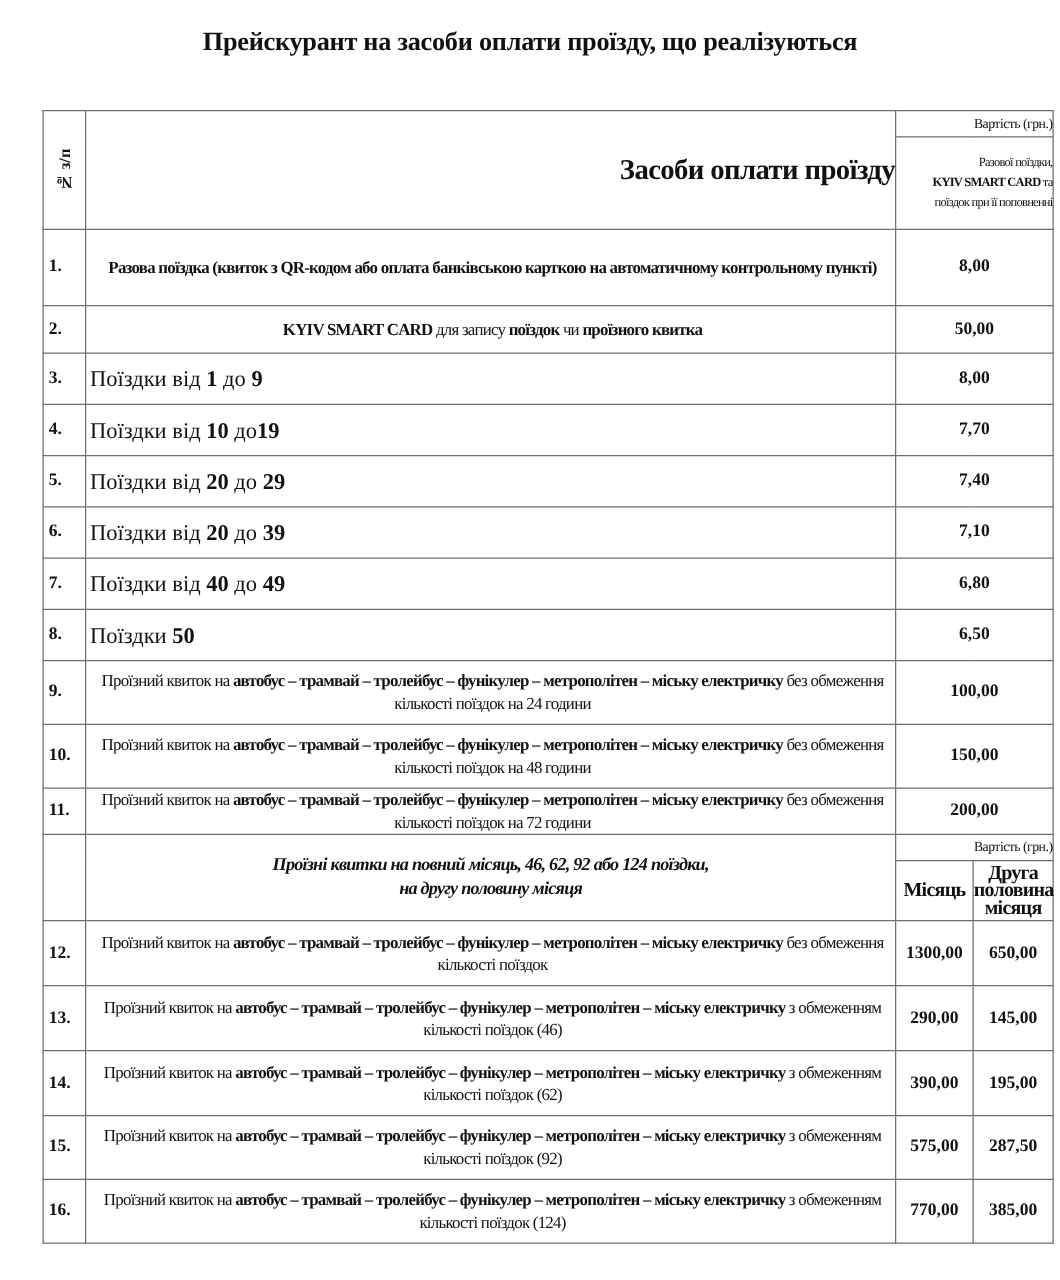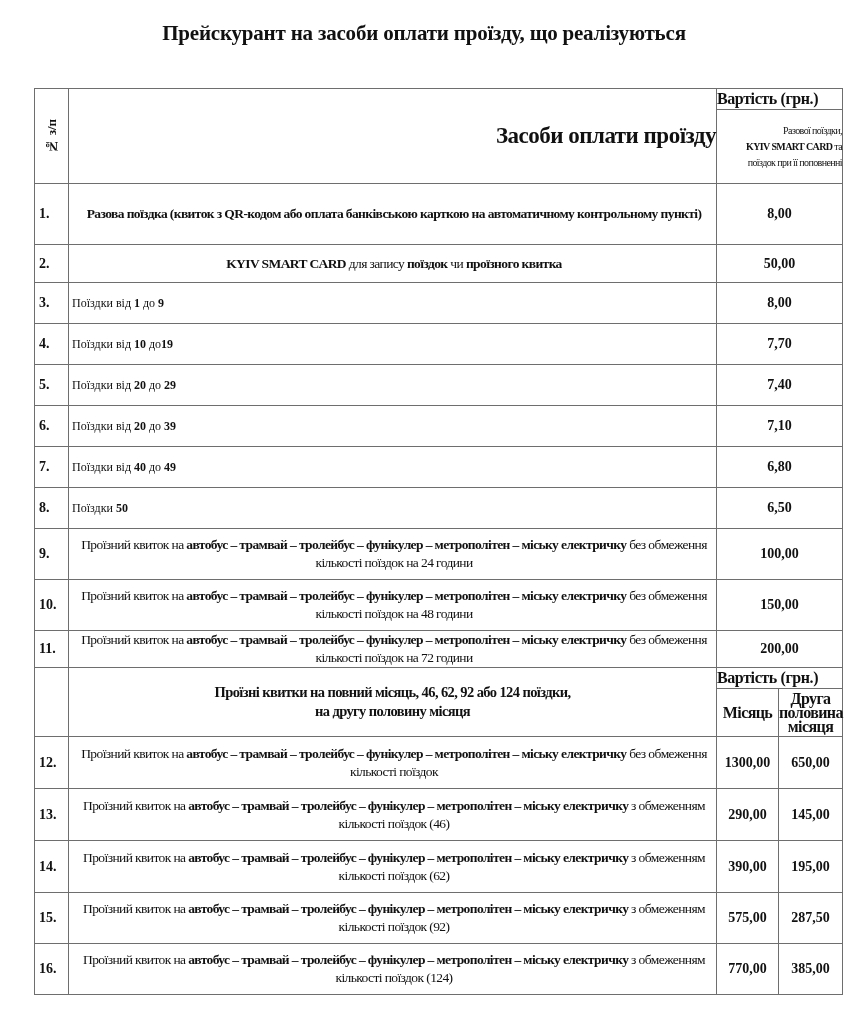--- a/index.html
+++ b/index.html
@@ -4,28 +4,28 @@
 <style>
   html, body { margin: 0; padding: 0; background: #ffffff; }
   body { width: 848px; height: 1024px; position: relative; overflow: hidden;
          font-family: "Liberation Serif", "DejaVu Serif", serif; color: #111; }
   .title { position: absolute; left: 0; top: 20px; width: 848px; text-align: center;
            font-weight: bold; font-size: 21px; line-height: 27px; letter-spacing: -0.2px; }
   table.price { position: absolute; left: 34px; top: 88px; border-collapse: collapse;
                 table-layout: fixed; width: 808px; }
   table.price td { border: 1.5px solid #6e6e6e; padding: 0; vertical-align: middle; }
   .c-num { width: 34px; font-weight: bold; font-size: 14px; padding-left: 4px !important; }
-  .c-desc { width: 648px; font-size: 12px; line-height: 18px; padding-left: 3px !important; }
+  .c-desc { width: 648px; font-size: 18px; line-height: 18px; padding-left: 3px !important; }
   .c-val { font-weight: bold; font-size: 14px; text-align: center; }
   .narrow { letter-spacing: -0.6px; font-size: 13.5px; text-align: center; }
   .vert { writing-mode: vertical-rl; transform: rotate(180deg); font-weight: bold; font-size: 13px; margin: 0 auto; }
   .hdr-main { text-align: right; font-weight: bold; font-size: 23px; letter-spacing: -0.5px; }
-  .hdr-val-top { text-align: left; font-weight: bold; font-size: 16px; height: 20px; letter-spacing: -0.4px; }
+  .hdr-val-top { text-align: right; font-weight: normal; font-size: 11px; height: 20px; letter-spacing: -0.4px; }
   .hdr-val-sub { text-align: right; font-size: 10px; line-height: 16px; letter-spacing: -0.6px; }
-  .hdr-sec { text-align: center; font-weight: bold; font-size: 14.5px; line-height: 19px; letter-spacing: -0.6px; }
+  .hdr-sec { text-align: center; font-weight: bold; font-size: 14.5px; line-height: 19px; letter-spacing: -0.6px; font-style: italic; }
   .sub-h { text-align: center; font-weight: bold; font-size: 16px; line-height: 14px; letter-spacing: -0.6px; }
   b { font-weight: bold; }
 </style>
 </head>
 <body>
 
 <div class="title">
   <div>Прейскурант на засоби оплати проїзду, що реалізуються</div>
 </div>
 

